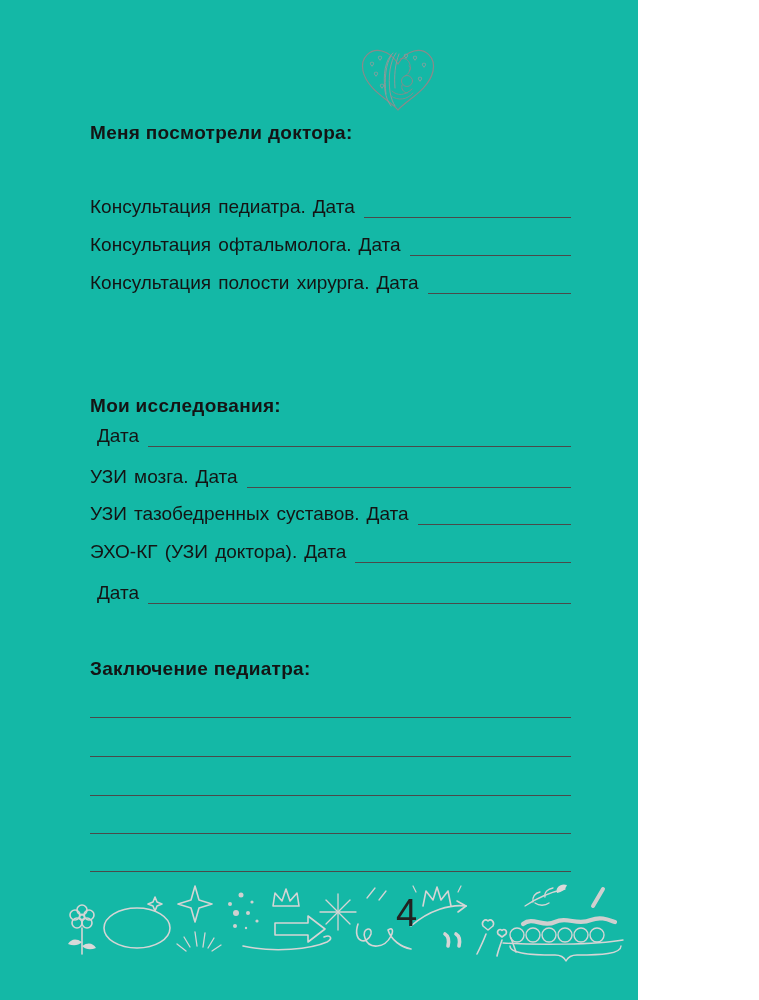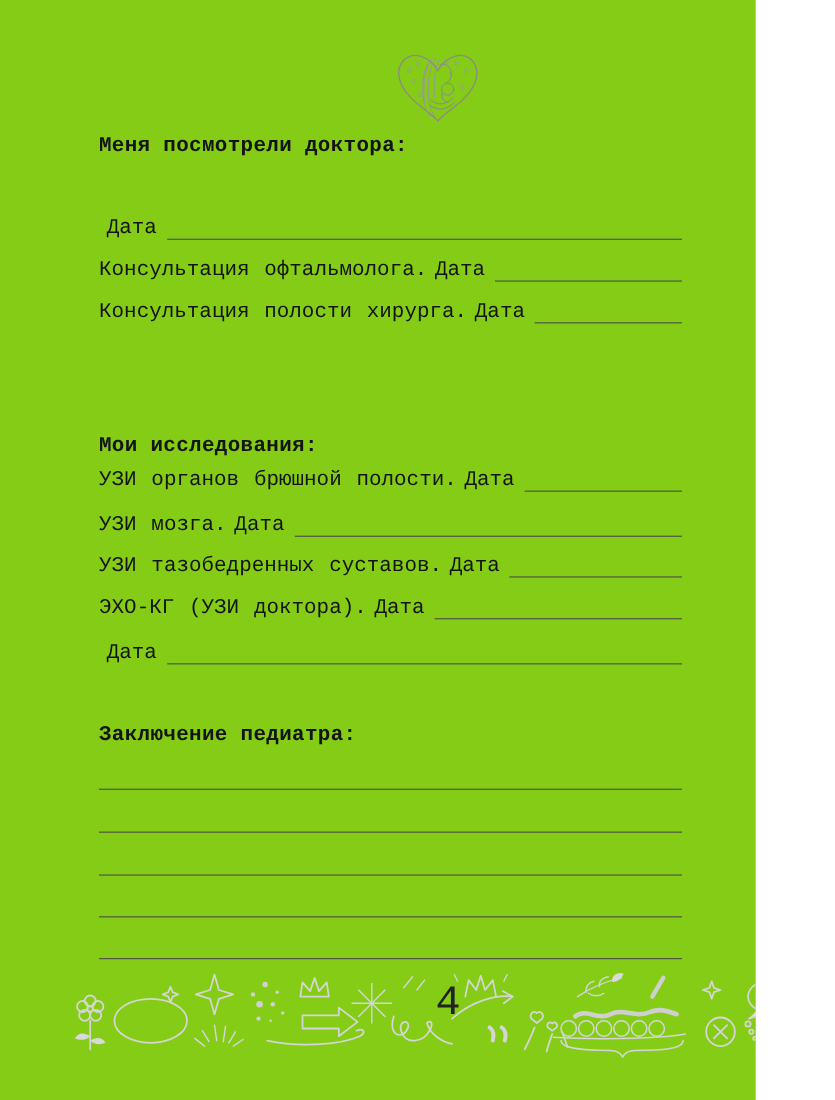--- a/index.html
+++ b/index.html
@@ -1,20 +1,20 @@
 <!DOCTYPE html>
 <html><head>
 <meta charset="utf-8">
 <style>
   html,body{margin:0;padding:0;background:#fff;}
   .page{
     position:relative;
-    width:687px;height:1000px;
-    background:#84cc16;
-    font-family:Liberation Mono, monospace;
+    width:638px;height:1000px;
+    background:#14b8a6;
+    font-family:Liberation Sans, sans-serif;
     color:#141414;
     overflow:hidden;
   }
   .heart-illo{position:absolute;left:357px;top:44px;}
   .h{
     position:absolute;left:90px;
     font-size:19px;line-height:19px;font-weight:bold;
     letter-spacing:.3px;white-space:pre;
   }
   .h1{top:123px;}
@@ -80,33 +80,33 @@
       <path transform="translate(55,12)" d="M2,3 C0.6,1.2 1.8,-0.8 3,0.7 C4.2,-0.8 5.4,1.2 4,3 L3,4.3 Z"></path>
       <path transform="translate(64,19)" d="M2,3 C0.6,1.2 1.8,-0.8 3,0.7 C4.2,-0.8 5.4,1.2 4,3 L3,4.3 Z"></path>
       <path transform="translate(60,33)" d="M2,3 C0.6,1.2 1.8,-0.8 3,0.7 C4.2,-0.8 5.4,1.2 4,3 L3,4.3 Z"></path>
       <path transform="translate(46,10)" d="M2,3 C0.6,1.2 1.8,-0.8 3,0.7 C4.2,-0.8 5.4,1.2 4,3 L3,4.3 Z"></path>
     </g>
   </svg>
 
   <div class="h h1">Меня посмотрели доктора:</div>
 
   <div class="frow r1">
-    <span class="datelbl">Дата</span><span class="fill-line"></span>
+    <span class="lbl">Консультация педиатра.</span><span class="datelbl">Дата</span><span class="fill-line"></span>
   </div>
   <div class="frow r2">
     <span class="lbl">Консультация офтальмолога.</span><span class="datelbl">Дата</span><span class="fill-line"></span>
   </div>
   <div class="frow r3">
     <span class="lbl">Консультация полости хирурга.</span><span class="datelbl">Дата</span><span class="fill-line"></span>
   </div>
 
   <div class="h h2">Мои исследования:</div>
 
   <div class="frow r4">
-    <span class="lbl">УЗИ органов брюшной полости.</span><span class="datelbl">Дата</span><span class="fill-line"></span>
+    <span class="datelbl">Дата</span><span class="fill-line"></span>
   </div>
   <div class="frow r5">
     <span class="lbl">УЗИ мозга.</span><span class="datelbl">Дата</span><span class="fill-line"></span>
   </div>
   <div class="frow r6">
     <span class="lbl">УЗИ тазобедренных суставов.</span><span class="datelbl">Дата</span><span class="fill-line"></span>
   </div>
   <div class="frow r7">
     <span class="lbl">ЭХО-КГ (УЗИ доктора).</span><span class="datelbl">Дата</span><span class="fill-line"></span>
   </div>

